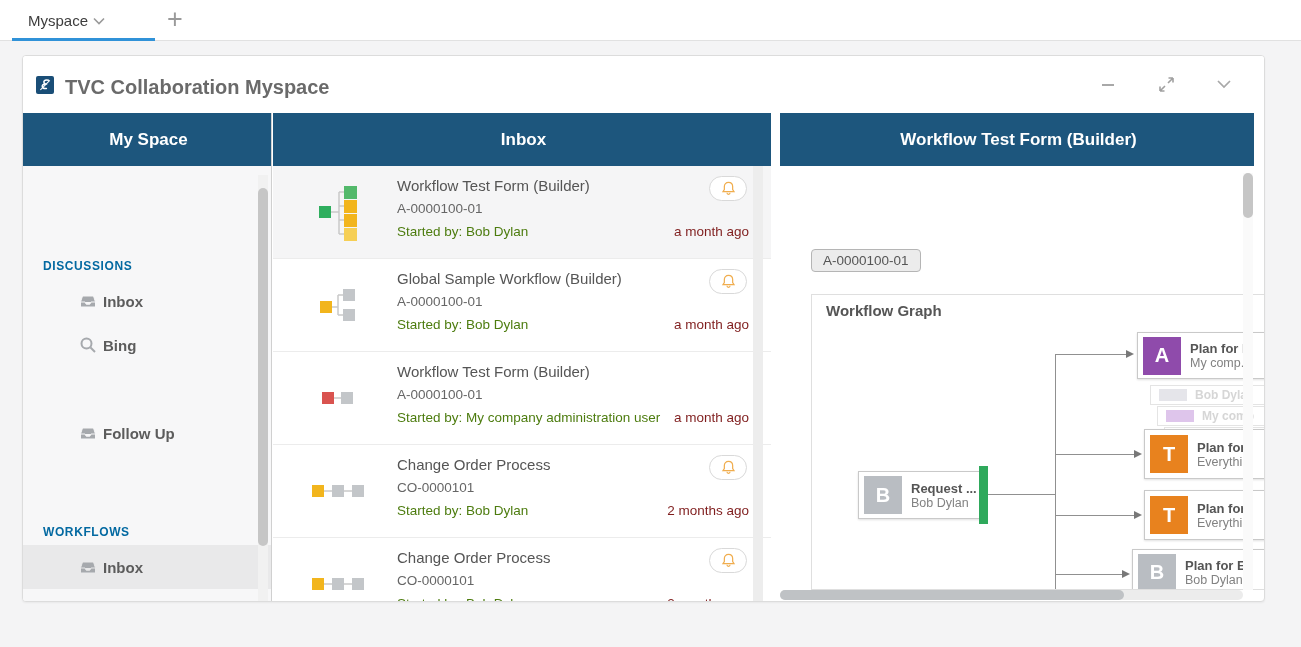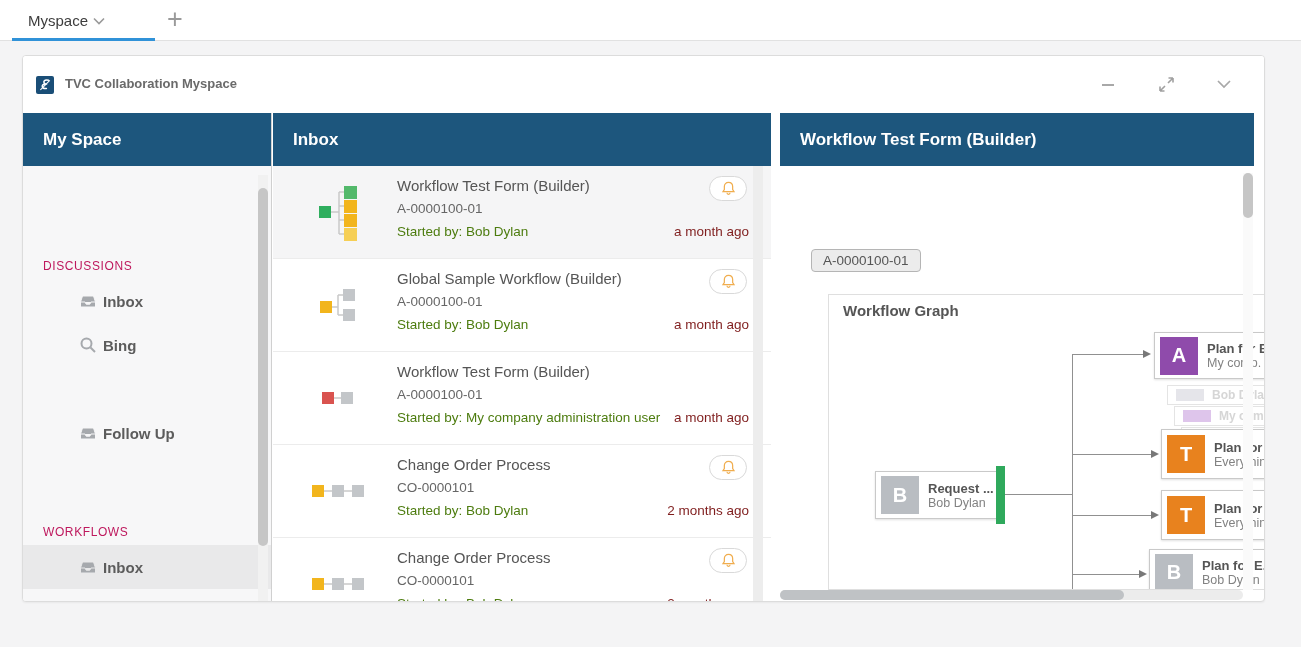--- a/index.html
+++ b/index.html
@@ -17,33 +17,33 @@
     font-size:27px; color:#9a9a9a; text-align:center; line-height:30px; cursor:pointer; }
 
   
   .page { position:absolute; left:0; top:41px; width:1301px; height:606px; background:#f4f4f5; }
   .card { position:absolute; left:22px; top:14px; width:1243px; height:547px;
     background:#fff; border:1px solid #dcdcdc; border-radius:4px; overflow:hidden;
     box-shadow:0 1px 2px rgba(0,0,0,0.05); }
 
   .card-header { position:absolute; left:0; top:0; width:100%; height:57px; background:#fff; }
   .app-logo { position:absolute; left:13px; top:20px; width:18px; height:18px; }
-  .card-title { position:absolute; left:42px; top:20px; font-size:13px; font-weight:bold; color:#6a6a6a; }
+  .card-title { position:absolute; left:42px; top:20px; font-size:20px; font-weight:bold; color:#6a6a6a; }
   .win-controls { position:absolute; right:30px; top:18px; display:flex; gap:38px; }
   .win-btn { width:20px; height:20px; cursor:pointer; display:flex; align-items:center; justify-content:center; }
 
   .panel-head { position:absolute; left:0; top:0; right:0; height:53px; background:#1d567d;
-    color:#fff; font-size:17px; font-weight:bold; line-height:53px; padding-left:20px;
-    white-space:nowrap; overflow:hidden; }
+    color:#fff; font-size:17px; font-weight:bold; line-height:53px; padding-left:3px;
+    white-space:nowrap; overflow:hidden;text-align:center; }
 
   
   .sidebar { position:absolute; left:0; top:57px; width:249px; height:490px;
     background:#f7f7f8; border-right:1px solid #d0d0d0; }
-  .side-label { position:absolute; left:20px; font-size:12px; font-weight:normal;
-    color:#be185d; letter-spacing:0.6px; }
+  .side-label { position:absolute; left:20px; font-size:12px; font-weight:bold;
+    color:#0369a1; letter-spacing:0.6px; }
   .side-item { position:absolute; left:0; width:100%; height:44px; display:flex;
     align-items:center; cursor:pointer; }
   .side-item.selected { background:#e9e9ea; }
   .side-icon { position:absolute; left:56px; width:18px; height:18px; display:flex; }
   .side-text { position:absolute; left:80px; font-size:15px; font-weight:600; color:#5c5c5c; }
   .side-track { position:absolute; right:3px; top:62px; bottom:0; width:10px; background:#f1f1f1; }
   .side-thumb { position:absolute; right:3px; top:75px; width:10px; height:358px;
     background:#c6c6c6; border-radius:5px; }
 
   
@@ -62,21 +62,21 @@
   .m-track { position:absolute; right:8px; top:53px; bottom:0; width:10px; background:#ededed; }
 
   
   .rightp { position:absolute; left:757px; top:57px; width:474px; height:490px; background:#fff; }
   .r-title { position:absolute; left:31px; top:90px; font-size:26px; color:#454545; white-space:nowrap; }
   .r-status { font-size:14px; color:#5c9ad0; margin-left:10px; }
   .r-history { font-size:17px; color:#3e87c4; margin-left:4px; cursor:pointer; }
   .r-badge { position:absolute; left:31px; top:136px; background:#ececec; border:1px solid #b5b5b5;
     border-radius:4px; padding:3px 11px; font-size:13.5px; color:#555; }
 
-  .graph-box { position:absolute; left:48px; top:181px; width:468px; height:296px;
+  .graph-box { position:absolute; left:31px; top:181px; width:468px; height:296px;
     border:1px solid #dfdfdf; overflow:hidden; background:#fff; }
   .graph-title { position:absolute; left:14px; top:7px; font-size:15px; font-weight:bold; color:#555; }
 
   .wf-line { position:absolute; background:#909090; }
   .wf-arrow { position:absolute; width:0; height:0; border-top:4.5px solid transparent;
     border-bottom:4.5px solid transparent; border-left:8px solid #787878; }
   .wf-node { position:absolute; background:#fff; border:1px solid #c9c9c9;
     box-shadow:0 1px 2px rgba(0,0,0,0.12); display:flex; align-items:center;
     padding:5px; gap:9px; overflow:hidden; }
   .wf-letter { width:38px; height:38px; flex:none; color:#fff; font-size:20px; font-weight:bold;

